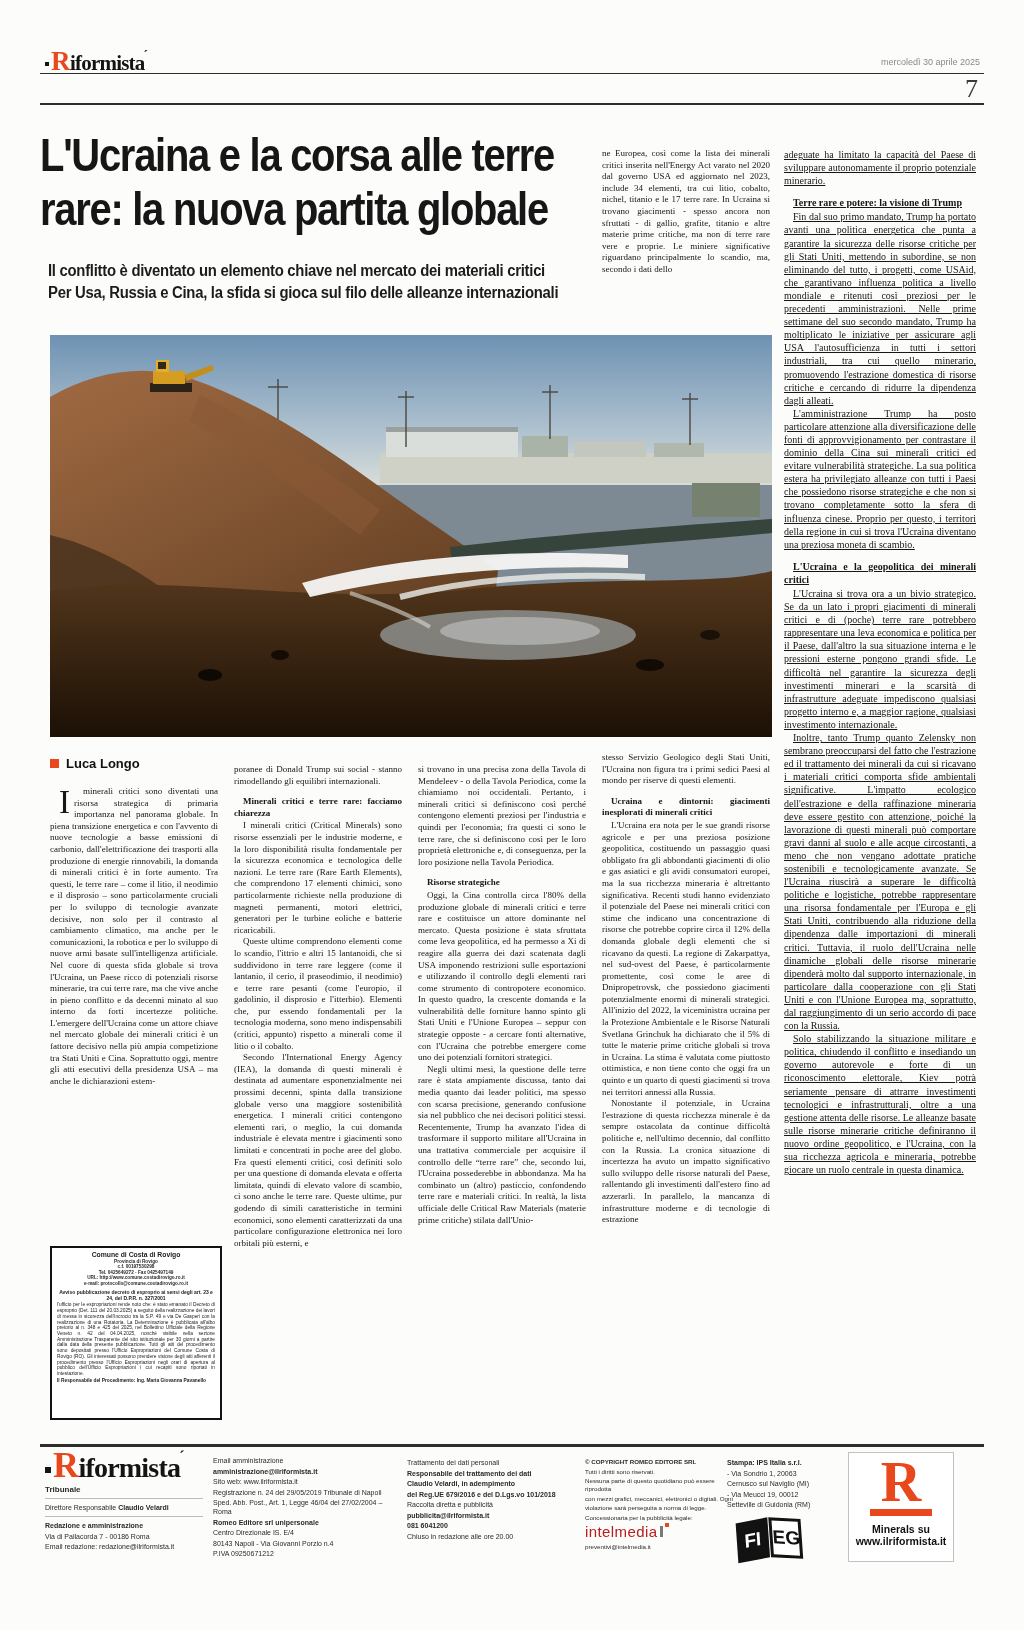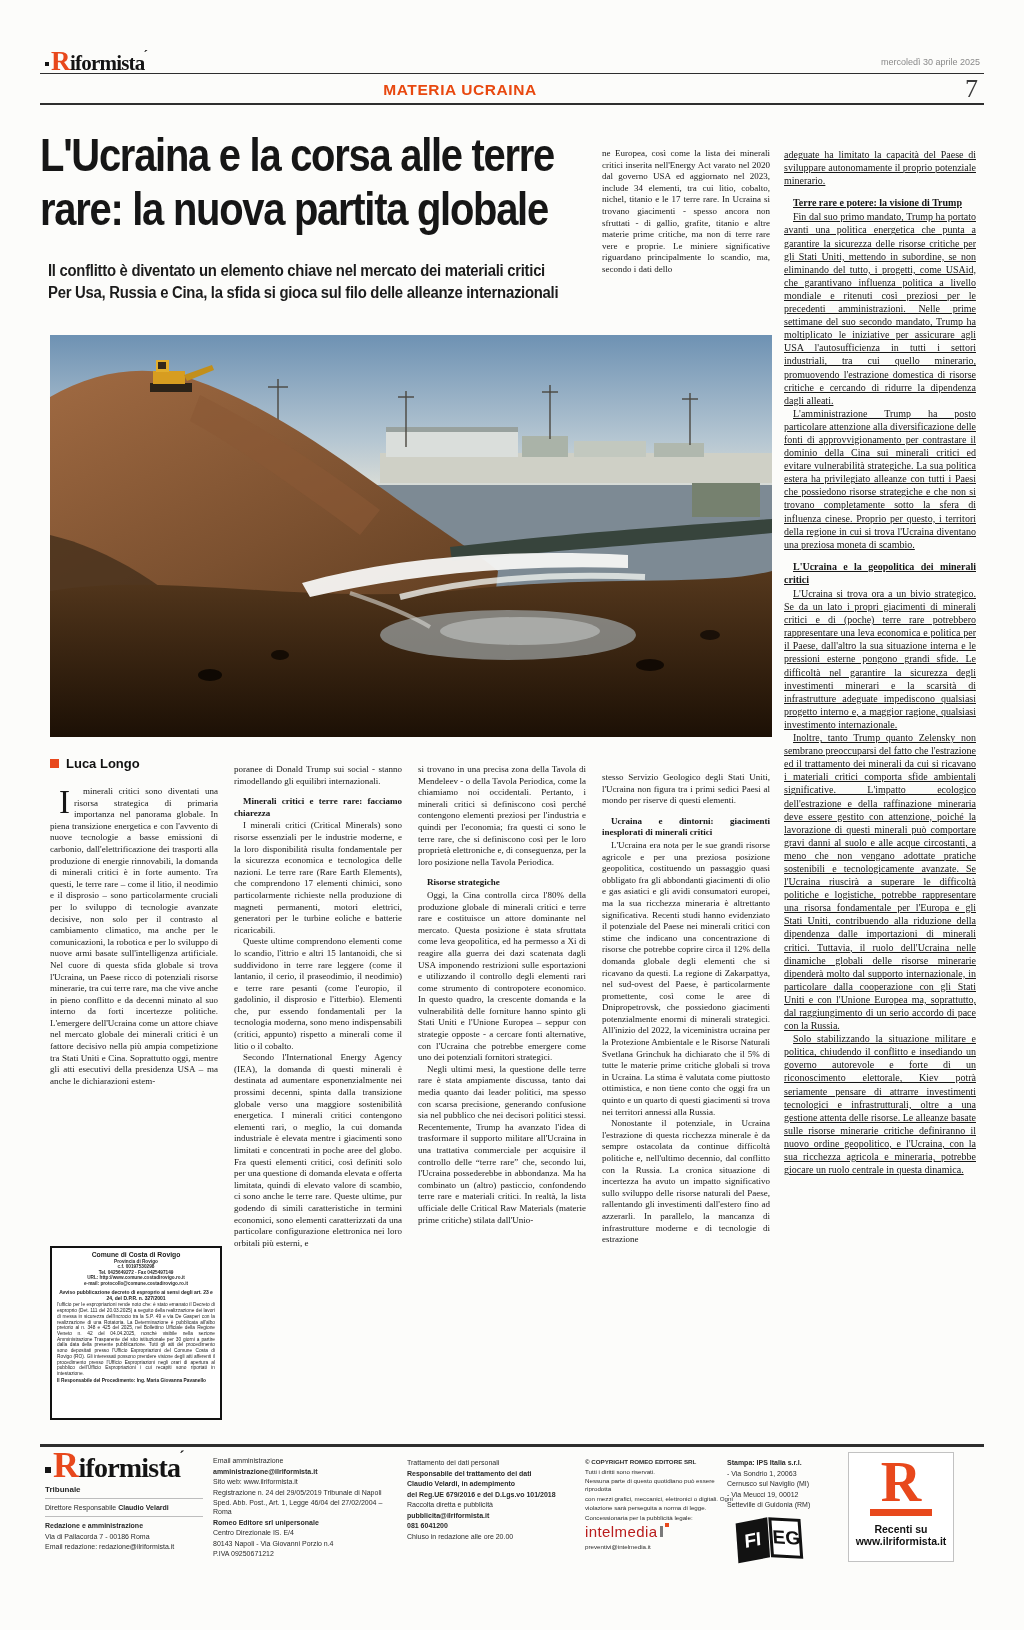--- a/index.html
+++ b/index.html
@@ -81,21 +81,20 @@
 </head>
 <body>
 
 <div class="page">
 
   <div class="abs mast" style="left:45px;top:46px;">
     <span class="sq"></span><span class="r">R</span><span class="rest">iformista</span><span class="tick">´</span>
   </div>
   <div class="date">mercoledì 30 aprile 2025</div>
   <div class="rule" style="top:73px;height:1px;"></div>
-  <div class="section">MATERIA UCRAINA</div>
   <div class="pagenum">7</div>
   <div class="rule" style="top:103px;height:2px;"></div>
 
   <div class="headline">
     <div class="hl">L'Ucraina e la corsa alle terre</div>
     <div class="hl">rare: la nuova partita globale</div>
   </div>
   <div class="standfirst">
     <div class="sl">Il conflitto è diventato un elemento chiave nel mercato dei materiali critici</div>
     <div class="sl">Per Usa, Russia e Cina, la sfida si gioca sul filo delle alleanze internazionali</div>
@@ -189,21 +188,21 @@
       <p>I minerali critici (Critical Minerals) sono risorse essenziali per le industrie moderne, e la loro disponibilità risulta fondamentale per la sicurezza economica e tecnologica delle nazioni. Le terre rare (Rare Earth Elements), che comprendono 17 elementi chimici, sono particolarmente richieste nella produzione di magneti permanenti, motori elettrici, generatori per le turbine eoliche e batterie ricaricabili.</p>
       <p>Queste ultime comprendono elementi come lo scandio, l'ittrio e altri 15 lantanoidi, che si suddividono in terre rare leggere (come il lantanio, il cerio, il praseodimio, il neodimio) e terre rare pesanti (come l'europio, il gadolinio, il disprosio e l'itterbio). Elementi che, pur essendo fondamentali per la tecnologia moderna, sono meno indispensabili (critici, appunto) rispetto a minerali come il litio o il cobalto.</p>
       <p>Secondo l'International Energy Agency (IEA), la domanda di questi minerali è destinata ad aumentare esponenzialmente nei prossimi decenni, spinta dalla transizione globale verso una maggiore sostenibilità energetica. I minerali critici contengono elementi rari, o meglio, la cui domanda industriale è elevata mentre i giacimenti sono limitati e concentrati in poche aree del globo. Fra questi elementi critici, così definiti solo per una questione di domanda elevata e offerta limitata, quindi di elevato valore di scambio, ci sono anche le terre rare. Queste ultime, pur godendo di simili caratteristiche in termini economici, sono elementi caratterizzati da una particolare configurazione elettronica nei loro orbitali più esterni, e</p>
     </div>
   <div class="bodycol" style="left:418px;top:764px;height:652px;">
       <p class="cont">si trovano in una precisa zona della Tavola di Mendeleev - o della Tavola Periodica, come la chiamiamo noi occidentali. Pertanto, i minerali critici si definiscono così perché contengono elementi preziosi per l'industria e quindi per l'economia; fra questi ci sono le terre rare, che si definiscono così per le loro proprietà elettroniche e, di conseguenza, per la loro posizione nella Tavola Periodica.</p>
       <h4>Risorse strategiche</h4>
       <p>Oggi, la Cina controlla circa l'80% della produzione globale di minerali critici e terre rare e costituisce un attore dominante nel mercato. Questa posizione è stata sfruttata come leva geopolitica, ed ha permesso a Xi di reagire alla guerra dei dazi scatenata dagli USA imponendo restrizioni sulle esportazioni e utilizzando il controllo degli elementi rari come strumento di contropotere economico. In questo quadro, la crescente domanda e la vulnerabilità delle forniture hanno spinto gli Stati Uniti e l'Unione Europea – seppur con strategie opposte - a cercare fonti alternative, con l'Ucraina che potrebbe emergere come uno dei potenziali fornitori strategici.</p>
       <p>Negli ultimi mesi, la questione delle terre rare è stata ampiamente discussa, tanto dai media quanto dai leader politici, ma spesso con scarsa precisione, generando confusione sia nel pubblico che nei decisori politici stessi. Recentemente, Trump ha avanzato l'idea di trasformare il supporto militare all'Ucraina in una trattativa commerciale per acquisire il controllo delle “terre rare” che, secondo lui, l'Ucraina possederebbe in abbondanza. Ma ha combinato un (altro) pasticcio, confondendo terre rare e materiali critici. In realtà, la lista ufficiale delle Critical Raw Materials (materie prime critiche) stilata dall'Unio-</p>
     </div>
-  <div class="bodycol" style="left:602px;top:772px;height:652px;">
+  <div class="bodycol" style="left:602px;top:752px;height:652px;">
       <p class="cont">stesso Servizio Geologico degli Stati Uniti, l'Ucraina non figura tra i primi sedici Paesi al mondo per riserve di questi elementi.</p>
       <h4>Ucraina e dintorni: giacimenti inesplorati di minerali critici</h4>
       <p>L'Ucraina era nota per le sue grandi risorse agricole e per una preziosa posizione geopolitica, costituendo un passaggio quasi obbligato fra gli abbondanti giacimenti di olio e gas asiatici e gli avidi consumatori europei, ma la sua ricchezza mineraria è altrettanto significativa. Recenti studi hanno evidenziato il potenziale del Paese nei minerali critici con stime che indicano una concentrazione di risorse che potrebbe coprire circa il 12% della domanda globale degli elementi che si ricavano da questi. La regione di Zakarpattya, nel sud-ovest del Paese, è particolarmente promettente, così come le aree di Dnipropetrovsk, che possiedono giacimenti potenzialmente enormi di minerali strategici. All'inizio del 2022, la viceministra ucraina per la Protezione Ambientale e le Risorse Naturali Svetlana Grinchuk ha dichiarato che il 5% di tutte le materie prime critiche globali si trova in Ucraina. La stima è valutata come piuttosto ottimistica, e non tiene conto che oggi fra un quinto e un quarto di questi giacimenti si trova nei territori annessi alla Russia.</p>
       <p>Nonostante il potenziale, in Ucraina l'estrazione di questa ricchezza minerale è da sempre ostacolata da continue difficoltà politiche e, nell'ultimo decennio, dal conflitto con la Russia. La cronica situazione di incertezza ha avuto un impatto significativo sullo sviluppo delle risorse naturali del Paese, rallentando gli investimenti dall'estero fino ad azzerarli. In parallelo, la mancanza di infrastrutture moderne e di tecnologie di estrazione</p>
     </div>
 
   <div class="notice">
     <div class="t">Comune di Costa di Rovigo</div>
     <div class="sub">
         <p>Provincia di Rovigo</p>
@@ -283,17 +282,17 @@
     </div>
 
   <div class="fieg">
     <div class="f1">FI</div>
     <div class="f2">EG</div>
   </div>
 
   <div class="rbox">
     <div class="R">R</div>
     <div class="bar"></div>
-    <div class="a">Recenti su</div>
+    <div class="a">Minerals su</div>
     <div class="a">www.ilriformista.it</div>
   </div>
 
 </div>
 
 </body></html>

